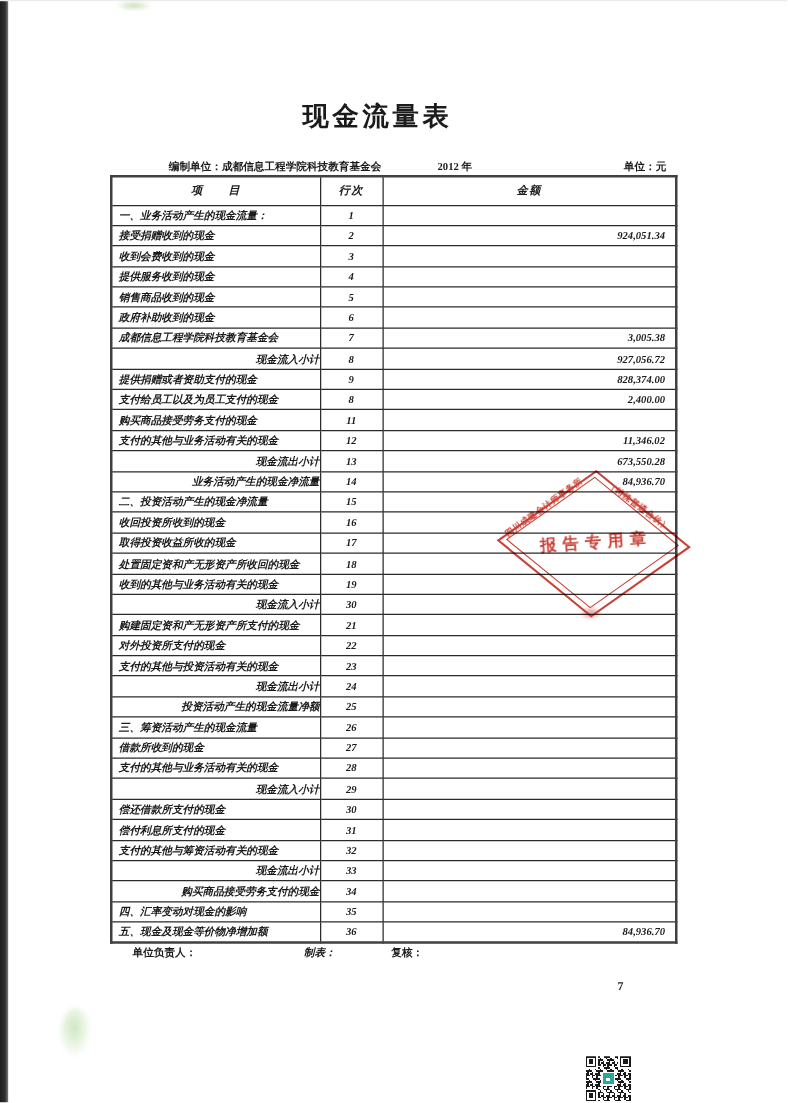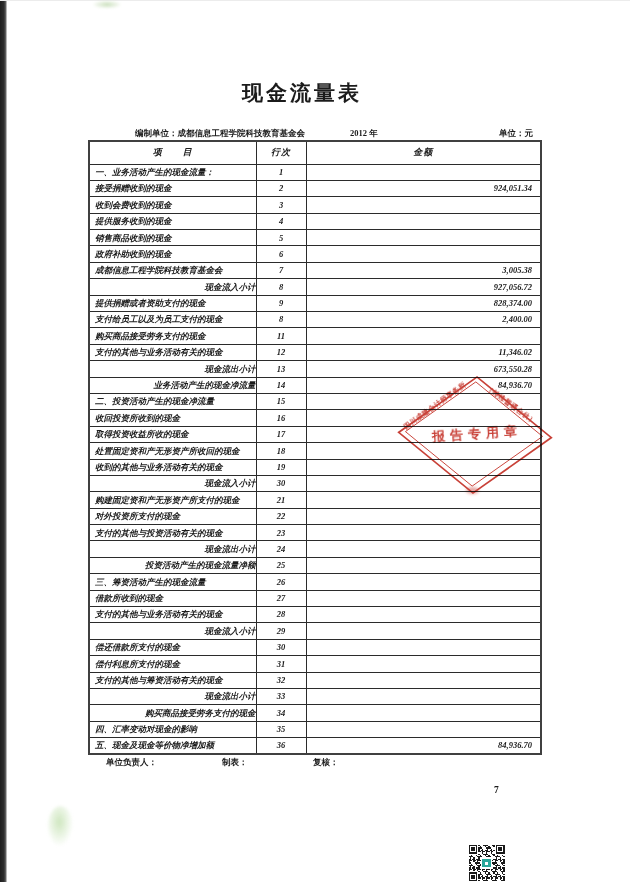--- a/index.html
+++ b/index.html
@@ -46,21 +46,21 @@
   .cashflow thead tr{height:23px;}
   .cashflow thead th{font-size:9px;text-align:center;letter-spacing:1px;}
   .cashflow tbody tr{height:16.4px;}
   .cashflow tbody td{font-size:8.5px;}
   td.item-cell{text-align:left;padding-left:5px;}
   tr.subtotal td.item-cell{text-align:right;padding-left:0;margin-top:40px;}
   td.line-cell{text-align:center;}
   td.amount-cell{text-align:right;padding-right:8px;}
   .footer-label{position:absolute;top:757px;font-size:8.5px;font-weight:bold;white-space:nowrap;}
   .f-resp{left:106px;}
-  .f-prep{left:222px;}
+  .f-prep{left:243px;font-style:italic;}
   .f-rev{left:313px;}
   .page-num{position:absolute;left:494px;top:785px;font-size:9.5px;font-weight:bold;}
   
   .stamp{
     --red:#c43127;
     position:absolute;left:396px;top:374px;width:154px;height:124px;
     mix-blend-mode:multiply;opacity:.92;pointer-events:none;
   }
   .stamp .sq{position:absolute;transform-origin:center;}
   .sq-outer{left:24px;top:6px;width:106px;height:106px;border:2.6px solid var(--red);

